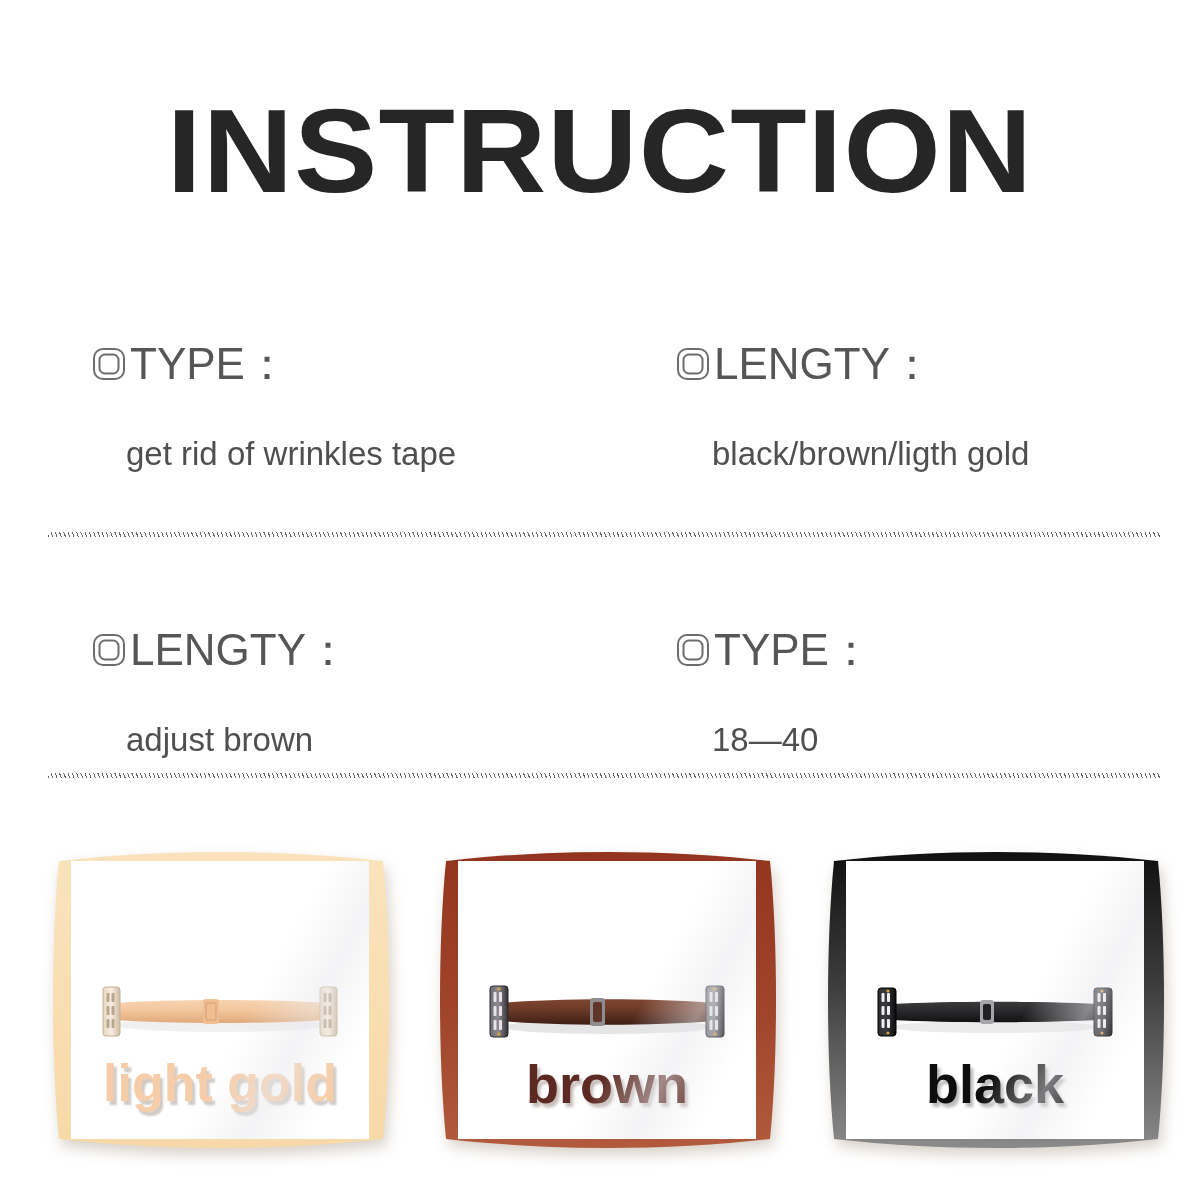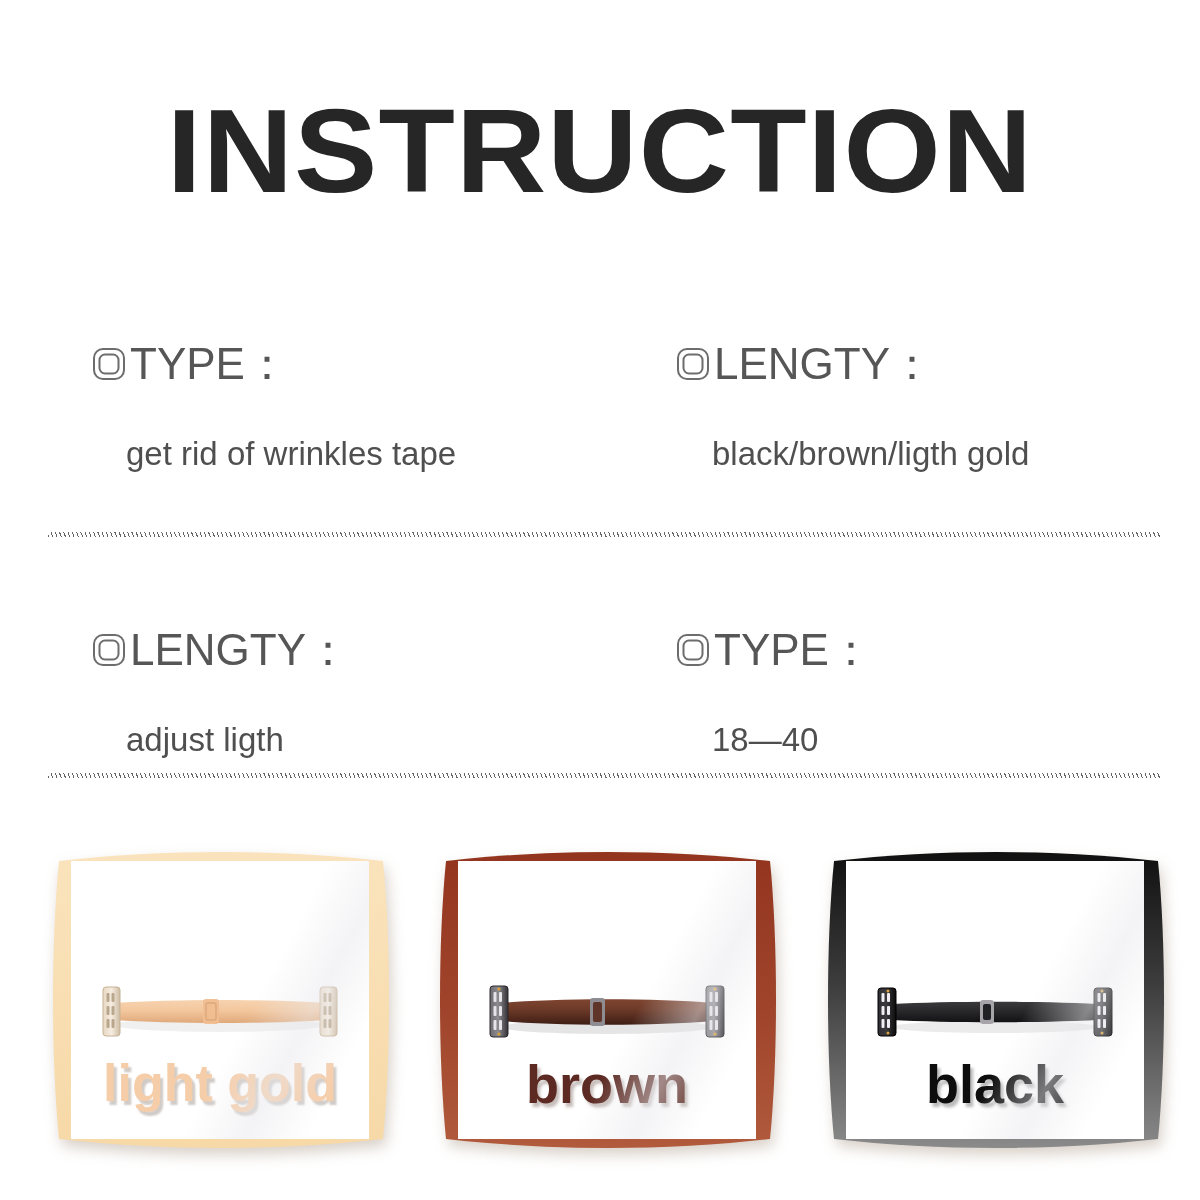--- a/index.html
+++ b/index.html
@@ -220,21 +220,21 @@
 <div class="spec-row row-2">
 
   <div class="spec-cell col-left">
     <div class="spec-label-line">
       <svg class="bullet-icon" viewBox="0 0 34 34">
         <rect x="2" y="2" width="30" height="30" rx="9" ry="9" fill="none" stroke="#6d6d6d" stroke-width="2"></rect>
         <rect x="7.5" y="7.5" width="19" height="19" rx="5.5" ry="5.5" fill="none" stroke="#6d6d6d" stroke-width="2"></rect>
       </svg>
       <span class="spec-label">LENGTY：</span>
     </div>
-    <div class="spec-value">adjust ligth</div>
+    <div class="spec-value">adjust brown</div>
   </div>
 
   <div class="spec-cell col-right">
     <div class="spec-label-line">
       <svg class="bullet-icon" viewBox="0 0 34 34">
         <rect x="2" y="2" width="30" height="30" rx="9" ry="9" fill="none" stroke="#6d6d6d" stroke-width="2"></rect>
         <rect x="7.5" y="7.5" width="19" height="19" rx="5.5" ry="5.5" fill="none" stroke="#6d6d6d" stroke-width="2"></rect>
       </svg>
       <span class="spec-label">TYPE：</span>
     </div>

